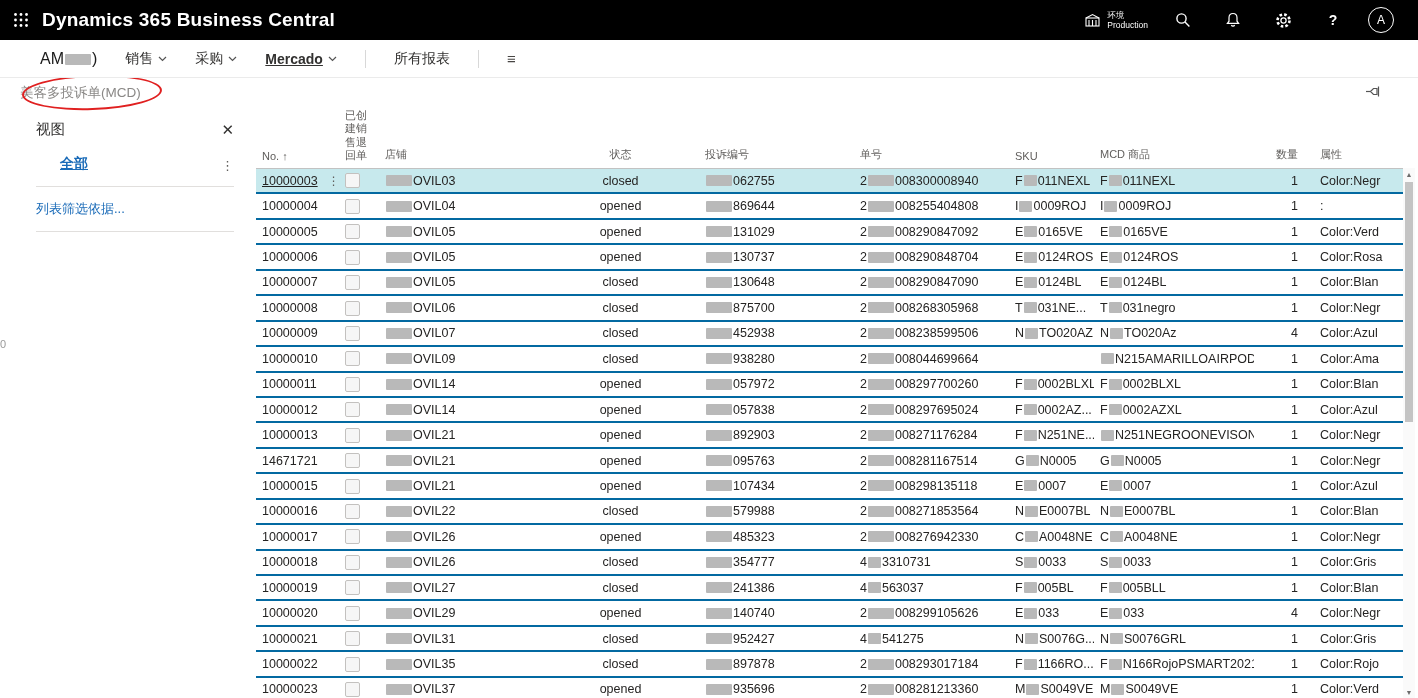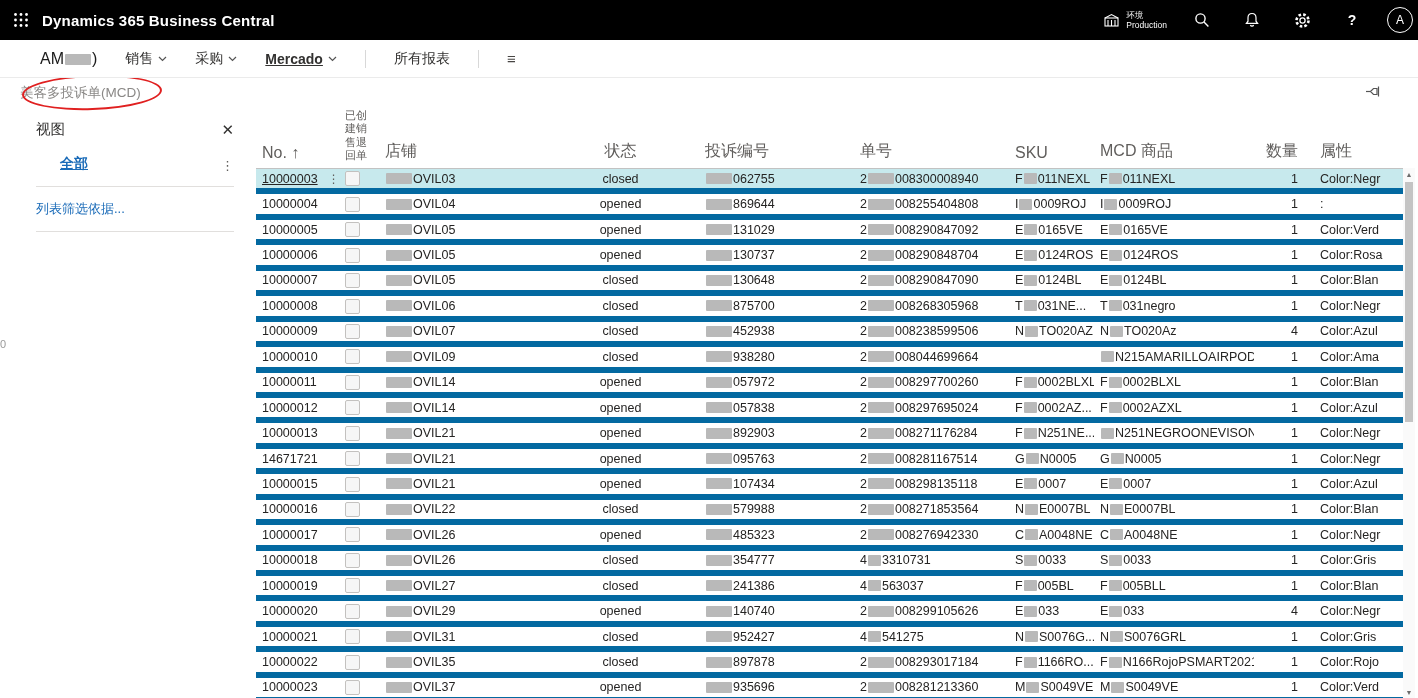--- a/index.html
+++ b/index.html
@@ -1,22 +1,22 @@
 <!DOCTYPE html>
 <html><head>
 <meta charset="utf-8">
 <style>
   html,body{margin:0;padding:0;width:1418px;height:698px;overflow:hidden;background:#fff;
     font-family:"Liberation Sans","DejaVu Sans",sans-serif;color:#252423;}
   
   .topbar{position:absolute;left:0;top:0;width:1418px;height:40px;background:#000;color:#fff;
     display:flex;align-items:center;z-index:30;}
   .waffle{width:42px;height:40px;display:flex;align-items:center;justify-content:center;cursor:pointer;}
-  .topbar-title{font-size:15px;font-weight:700;letter-spacing:.2px;}
-  .topbar-right{margin-left:auto;display:flex;align-items:center;gap:20px;padding-right:5px;}
+  .topbar-title{font-size:19px;font-weight:700;letter-spacing:.2px;}
+  .topbar-right{margin-left:auto;display:flex;align-items:center;gap:20px;padding-right:24px;}
   .env{display:flex;align-items:center;gap:6px;}
   .env-text{display:flex;flex-direction:column;font-size:8.5px;line-height:1.2;}
   .tb-icon{width:30px;height:30px;display:flex;align-items:center;justify-content:center;cursor:pointer;}
   .avatar{width:26px;height:26px;border:1.5px solid #fff;border-radius:50%;display:flex;
     align-items:center;justify-content:center;font-size:12px;color:#fff;box-sizing:border-box;}
   .help-q{font-size:14px;font-weight:600;}
   
   .navbar{position:absolute;left:0;top:40px;width:1418px;height:38px;background:#fff;
     border-bottom:1px solid #ebebeb;display:flex;align-items:center;padding-left:40px;gap:28px;box-sizing:border-box;z-index:20;}
   .company{font-size:16px;color:#1a1a1a;display:flex;align-items:center;cursor:pointer;}
@@ -36,24 +36,24 @@
   .pane-all{margin-top:16px;display:flex;justify-content:space-between;align-items:flex-end;margin-left:24px;}
   .pane-all a{font-size:14px;font-weight:700;color:#1a6bb8;text-decoration:underline;cursor:pointer;}
   .dots{color:#605e5c;font-size:13px;cursor:pointer;}
   .pane-div{border-top:1px solid #e1dfdd;margin-top:13px;}
   .pane-link{display:inline-block;margin-top:13px;font-size:13px;color:#1a6bb8;cursor:pointer;}
   
   .table{position:absolute;left:256px;top:104px;width:1150px;}
   .trow{display:flex;}
   .cell{box-sizing:border-box;overflow:hidden;white-space:nowrap;padding-left:6px;padding-right:8px;}
   .thead{height:64px;align-items:flex-end;border-bottom:1px solid #c2c2c2;}
-  .hcell{font-size:16px;color:#605e5c;padding-bottom:6px;cursor:pointer;}
+  .hcell{font-size:11px;color:#605e5c;padding-bottom:6px;cursor:pointer;}
   .hcell.col-created{white-space:pre-line;line-height:1.2;font-size:11px;}
   .tbody{height:530px;overflow:hidden;}
-  .trow.r{height:25.45px;box-sizing:border-box;border-bottom:6px solid #0369a1;align-items:center;
+  .trow.r{height:25.45px;box-sizing:border-box;border-bottom:2px solid #0369a1;align-items:center;
     font-size:12.5px;color:#252423;cursor:default;}
   .trow.r.selected{background:#c7e9ed;}
   .col-no{width:83px;}
   .col-created{width:40px;}
   .col-store{width:165px;}
   .col-status{width:155px;text-align:center;}
   .col-complaint{width:155px;}
   .col-order{width:155px;}
   .col-sku{width:85px;}
   .col-mcd{width:160px;}

